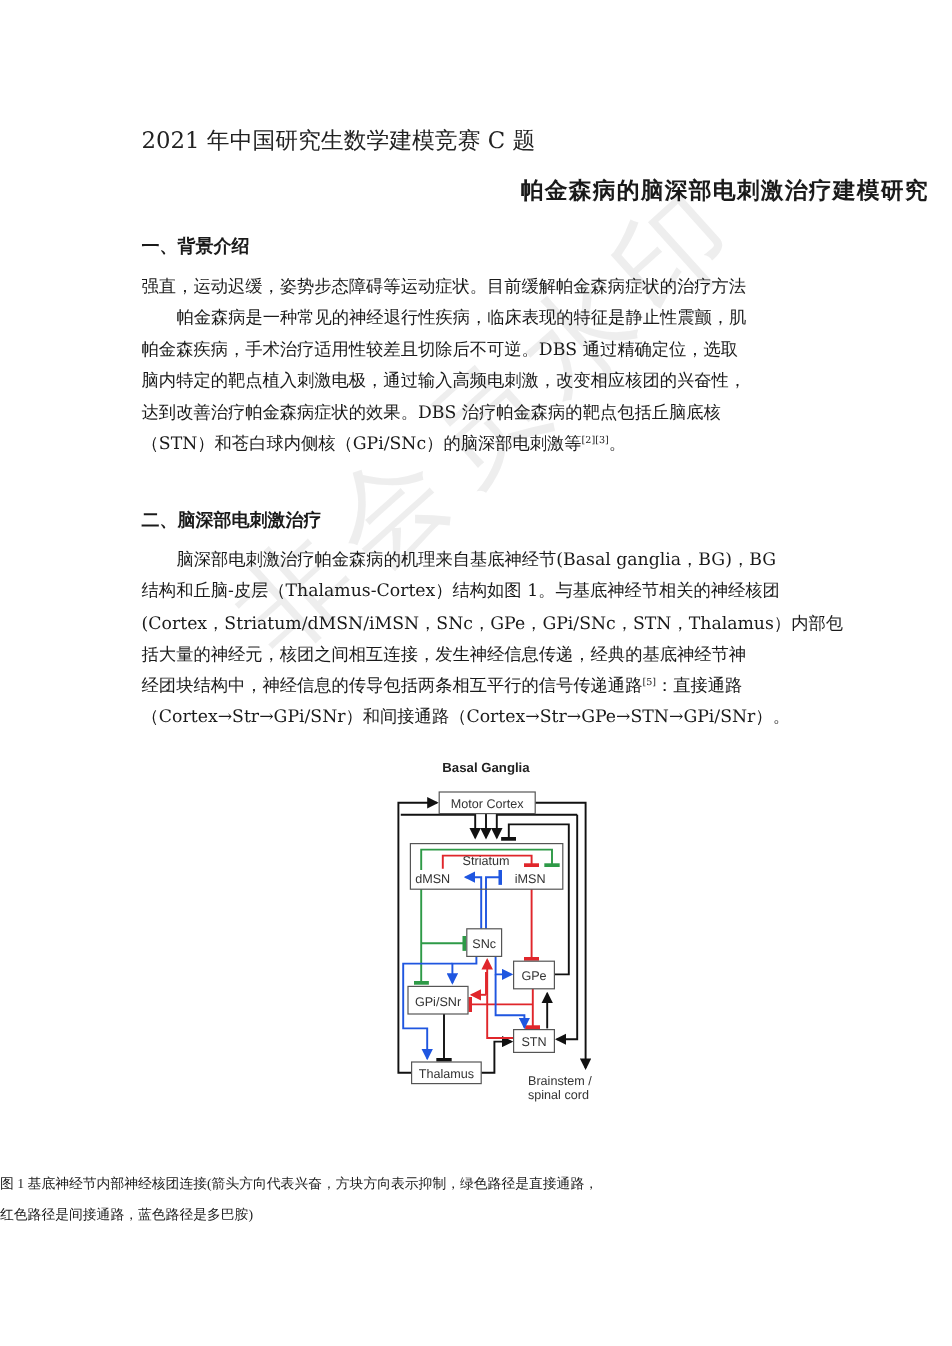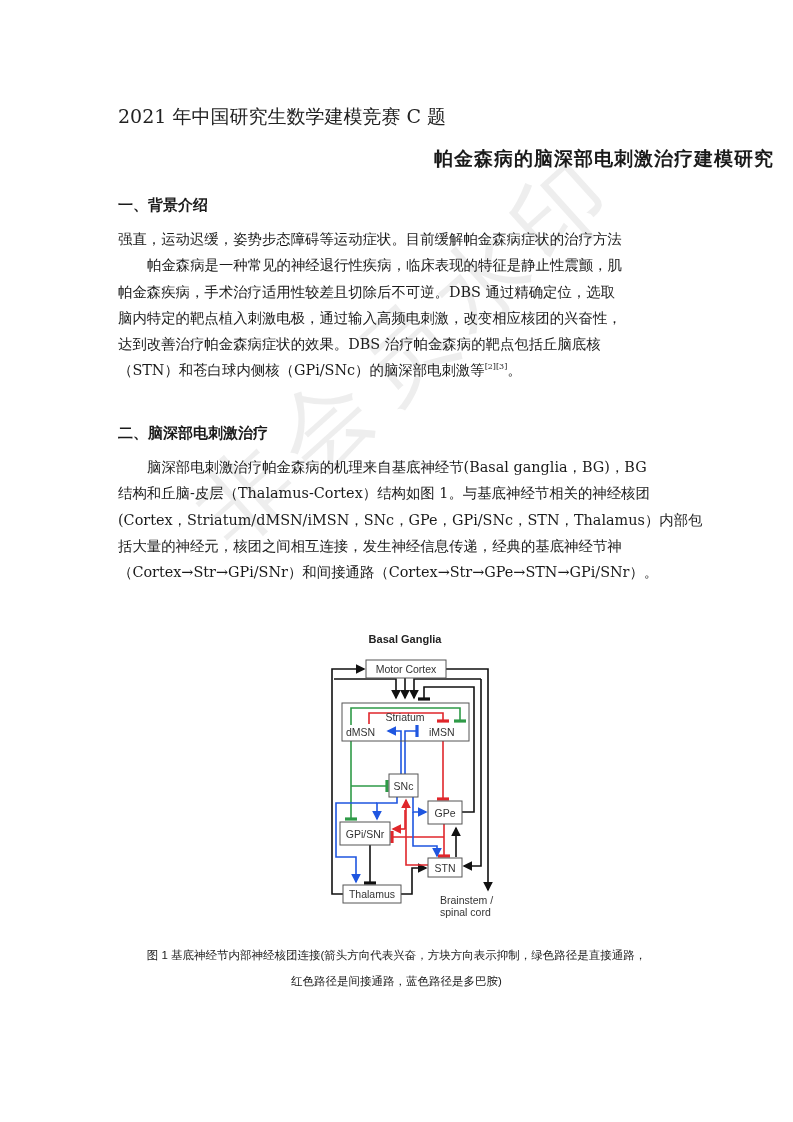--- a/index.html
+++ b/index.html
@@ -13,22 +13,22 @@
   .title { position:absolute; left:0; width:774px; top:146px; text-align:right;
            font-size:19px; font-weight:bold; letter-spacing:1px; }
   .h1 { position:absolute; left:118px; font-size:15px; font-weight:bold;
         font-family:"DejaVu Sans",sans-serif;text-align:center; }
   .para { position:absolute; left:118px; width:560px; font-size:14.4px; line-height:26.3px;
           text-align:justify; }
   .para .line { display:block; white-space:nowrap; overflow:visible; }
   .para .indent { padding-left:29px; }
   sup { font-size:8px; vertical-align:top; position:relative; top:-3px; }
   .figure { position:absolute; left:320px; top:625px; width:190px; height:300px; }
-  .caption { position:absolute; left:0; width:793px; text-align:center; font-size:11.5px;
-             line-height:26px; font-family:Liberation Sans, sans-serif; }
+  .caption { position:absolute; left:0; width:793px; text-align:left; font-size:11.5px;
+             line-height:26px; font-family:Liberation Serif, serif;margin-top:32px; }
   svg text { font-family:"Liberation Sans","DejaVu Sans",sans-serif; }
 </style>
 </head>
 <body>
 
 <div class="page">
 
   <div class="watermark">非会员水印</div>
 
   <div class="contest">2021 年中国研究生数学建模竞赛 C 题</div>
@@ -43,20 +43,21 @@
     <span class="line">达到改善治疗帕金森病症状的效果。DBS 治疗帕金森病的靶点包括丘脑底核</span>
     <span class="line"><span>（STN）和苍白球内侧核（GPi/SNc）的脑深部电刺激等</span><sup>[2][3]</sup><span>。</span></span>
   </div>
 
   <div class="h1" style="top:424px">二、脑深部电刺激治疗</div>
   <div class="para" style="top:454px">
     <span class="line indent">脑深部电刺激治疗帕金森病的机理来自基底神经节(Basal ganglia，BG)，BG</span>
     <span class="line">结构和丘脑-皮层（Thalamus-Cortex）结构如图 1。与基底神经节相关的神经核团</span>
     <span class="line">(Cortex，Striatum/dMSN/iMSN，SNc，GPe，GPi/SNc，STN，Thalamus）内部包</span>
     <span class="line">括大量的神经元，核团之间相互连接，发生神经信息传递，经典的基底神经节神</span>
+    <span class="line"><span>经团块结构中，神经信息的传导包括两条相互平行的信号传递通路</span><sup>[5]</sup><span>：直接通路</span></span>
     <span class="line">（Cortex→Str→GPi/SNr）和间接通路（Cortex→Str→GPe→STN→GPi/SNr）。</span>
   </div>
 
   <svg class="figure" viewBox="320 625 190 300" width="190" height="300">
     <defs>
       <marker id="ak" markerWidth="6" markerHeight="6" refX="5" refY="3" orient="auto">
           <path d="M0,0 L6,3 L0,6 z" fill="#111"></path>
         </marker>
       <marker id="ab" markerWidth="6" markerHeight="6" refX="5" refY="3" orient="auto">
           <path d="M0,0 L6,3 L0,6 z" fill="#1f56e0"></path>

